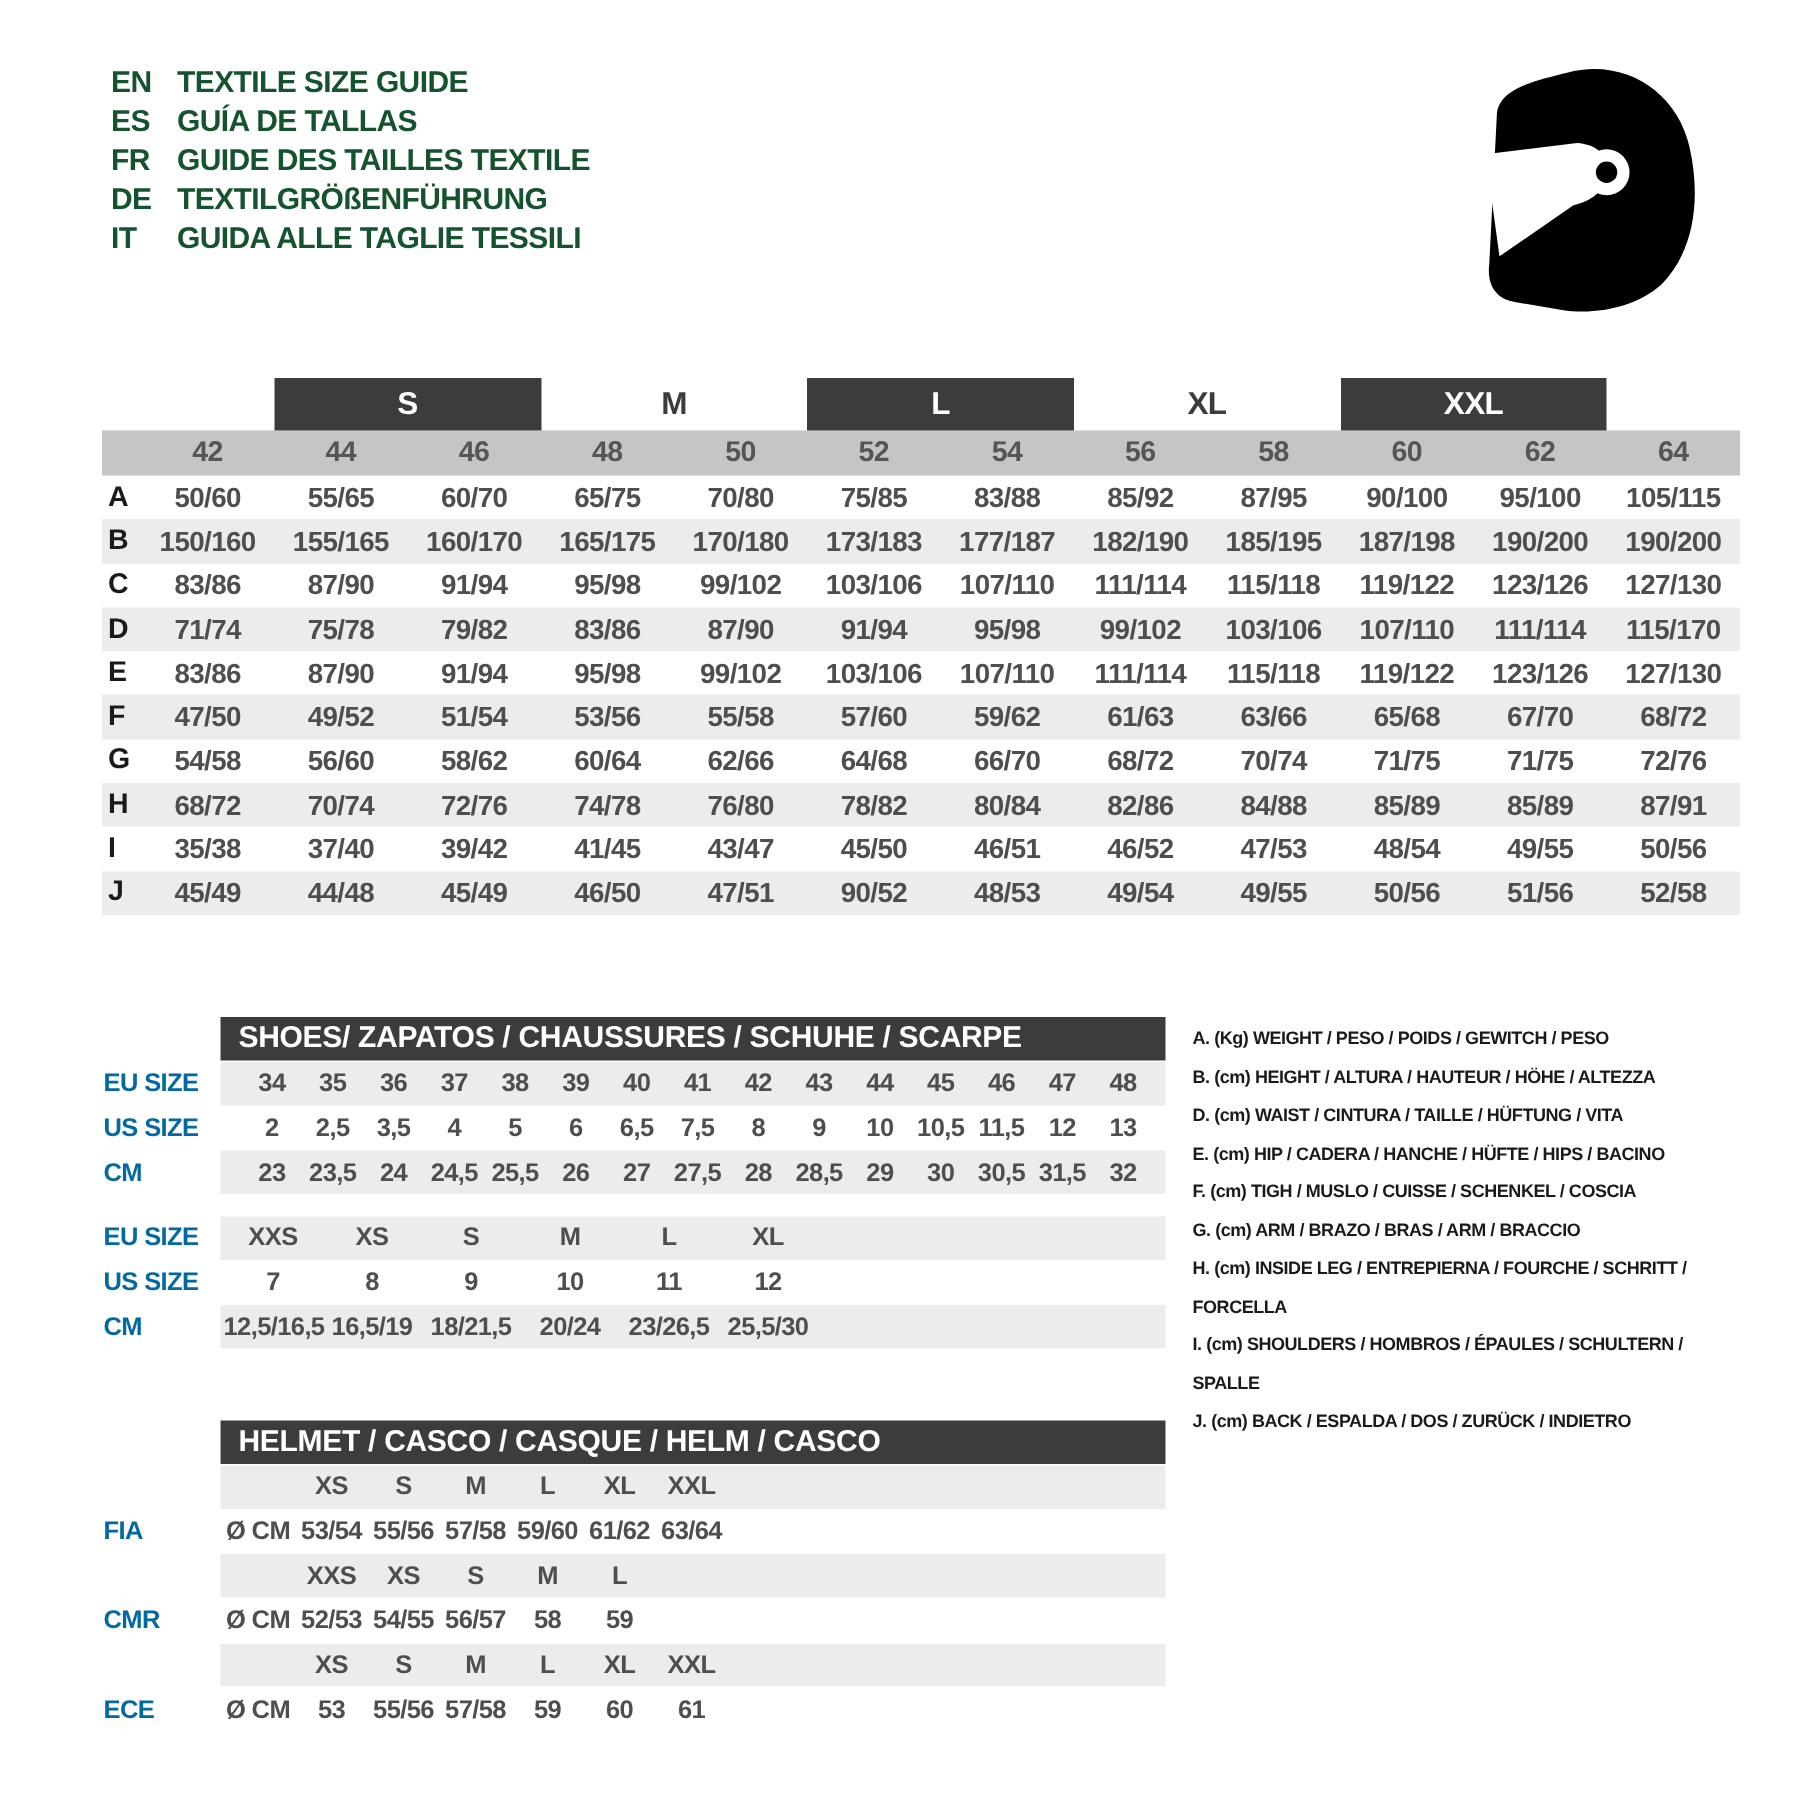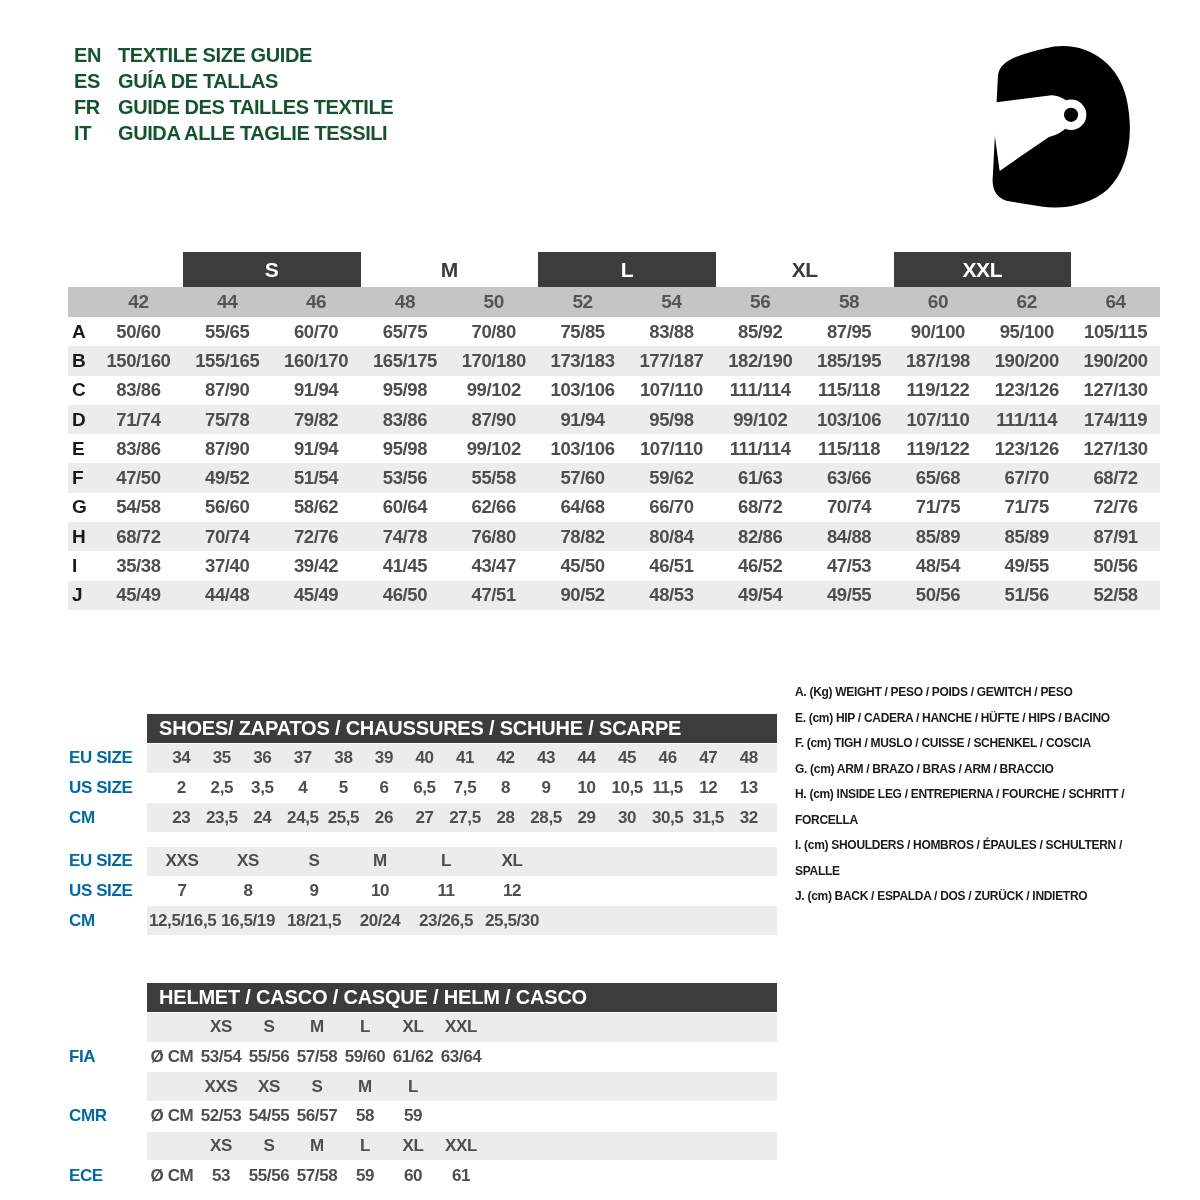--- a/index.html
+++ b/index.html
@@ -33,21 +33,21 @@
                  background:#c5c5c5; align-items:center; }
   .numbers-row .cell { text-align:center; font-size:19px; color:#555; }
 
   .main-row { display:grid; grid-template-columns:26px repeat(12,1fr); height:29.3px;
               align-items:center; }
   .main-rows .main-row:nth-child(even) { background:#ececec; }
   .main-row .cell { text-align:center; font-size:18.5px; white-space:nowrap; }
   .row-label { font-size:19px; color:#1a1a1a; padding-left:4px; text-align:left; }
 
   
-  .section { position:absolute; left:147px; width:630px;margin-top:36px; }
+  .section { position:absolute; left:147px; width:630px; }
   .shoes  { top:678px; }
   .gloves { top:810px; }
   .helmets{ top:947px; }
   .sec-title { height:29px; background:#3c3c3c; color:#fff; font-size:20px;
                display:flex; align-items:center; padding-left:12px; letter-spacing:-0.2px; }
   .sec-row { position:relative; height:28.7px; margin-top:1px; display:grid;
              align-items:center; }
   .sec-row.stripe { background:#ececec; }
   .sec-row .cell { text-align:center; font-size:17px; white-space:nowrap; }
   .sec-label { position:absolute; left:-78px; width:74px; color:#0369a1; font-size:17px;
@@ -69,20 +69,24 @@
     <span class="lang-code">EN</span>
     <span class="lang-text">TEXTILE SIZE GUIDE</span>
   </div>
   <div class="lang-row">
     <span class="lang-code">ES</span>
     <span class="lang-text">GUÍA DE TALLAS</span>
   </div>
   <div class="lang-row">
     <span class="lang-code">FR</span>
     <span class="lang-text">GUIDE DES TAILLES TEXTILE</span>
+  </div>
+  <div class="lang-row">
+    <span class="lang-code">DE</span>
+    <span class="lang-text">TEXTILGRÖßENFÜHRUNG</span>
   </div>
   <div class="lang-row">
     <span class="lang-code">IT</span>
     <span class="lang-text">GUIDA ALLE TAGLIE TESSILI</span>
   </div>
 </div>
 
 <svg class="helmet-icon" viewBox="0 0 100 100" aria-hidden="true">
   <path fill="#000" d="M 41 5
     C 63 -1 84 12 89 34
@@ -178,21 +182,21 @@
         <span class="cell">75/78</span>
         <span class="cell">79/82</span>
         <span class="cell">83/86</span>
         <span class="cell">87/90</span>
         <span class="cell">91/94</span>
         <span class="cell">95/98</span>
         <span class="cell">99/102</span>
         <span class="cell">103/106</span>
         <span class="cell">107/110</span>
         <span class="cell">111/114</span>
-        <span class="cell">174/119</span>
+        <span class="cell">115/170</span>
       </div>
     <div class="main-row">
       <span class="row-label">E</span>
     <span class="cell">83/86</span>
         <span class="cell">87/90</span>
         <span class="cell">91/94</span>
         <span class="cell">95/98</span>
         <span class="cell">99/102</span>
         <span class="cell">103/106</span>
         <span class="cell">107/110</span>
@@ -427,19 +431,21 @@
       <span class="cell">55/56</span>
       <span class="cell">57/58</span>
       <span class="cell">59</span>
       <span class="cell">60</span>
       <span class="cell">61</span>
     </div>
 </div>
 
 <div class="legend">
   <div class="legend-item">A. (Kg) WEIGHT / PESO / POIDS / GEWITCH / PESO</div>
+  <div class="legend-item">B. (cm) HEIGHT / ALTURA / HAUTEUR / HÖHE / ALTEZZA</div>
+  <div class="legend-item">D. (cm) WAIST / CINTURA / TAILLE / HÜFTUNG / VITA</div>
   <div class="legend-item">E. (cm) HIP / CADERA / HANCHE / HÜFTE / HIPS /  BACINO</div>
   <div class="legend-item">F. (cm) TIGH / MUSLO / CUISSE / SCHENKEL / COSCIA</div>
   <div class="legend-item">G. (cm) ARM  / BRAZO / BRAS / ARM / BRACCIO</div>
   <div class="legend-item">H. (cm) INSIDE LEG / ENTREPIERNA / FOURCHE / SCHRITT / FORCELLA</div>
   <div class="legend-item">I.  (cm) SHOULDERS / HOMBROS / ÉPAULES / SCHULTERN / SPALLE</div>
   <div class="legend-item">J. (cm) BACK / ESPALDA / DOS / ZURÜCK / INDIETRO</div>
 </div>
 
 </body></html>

